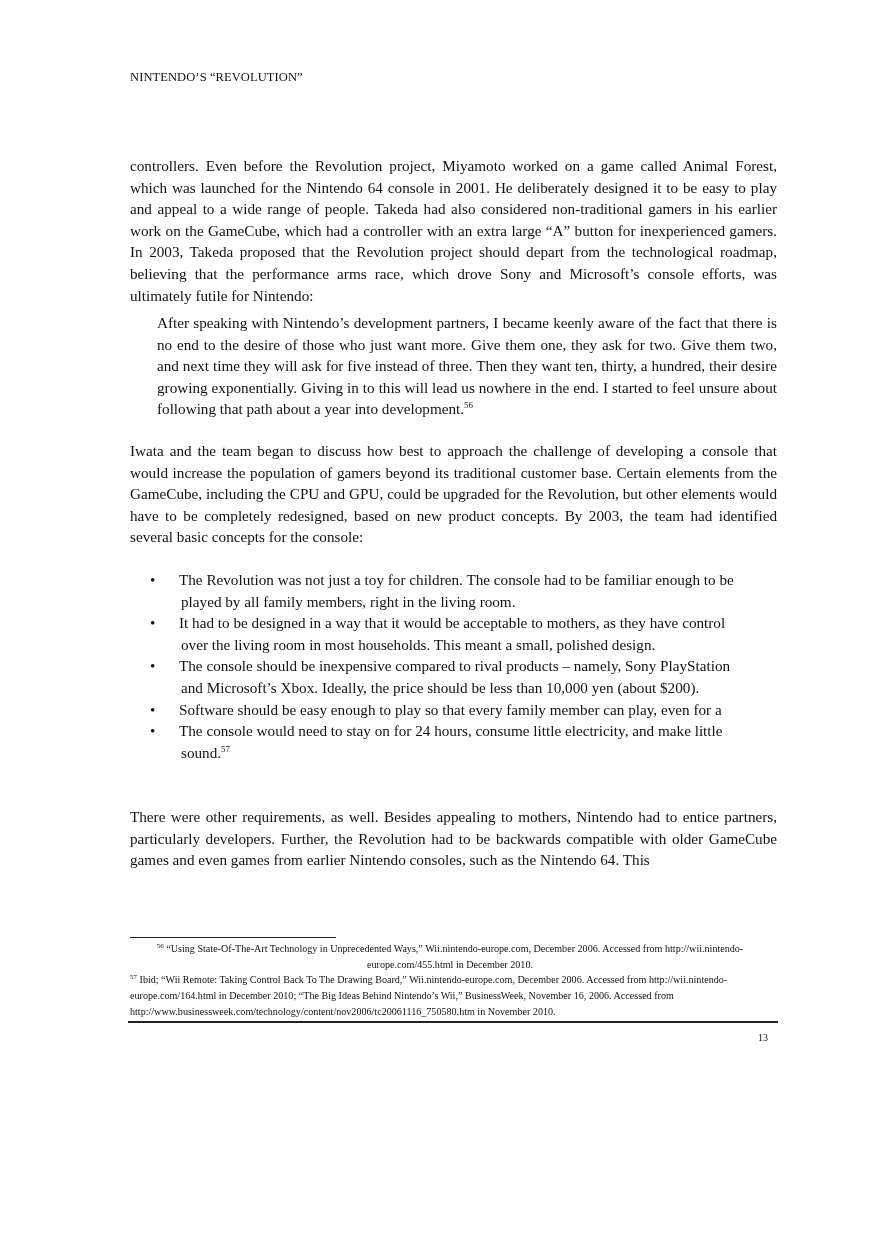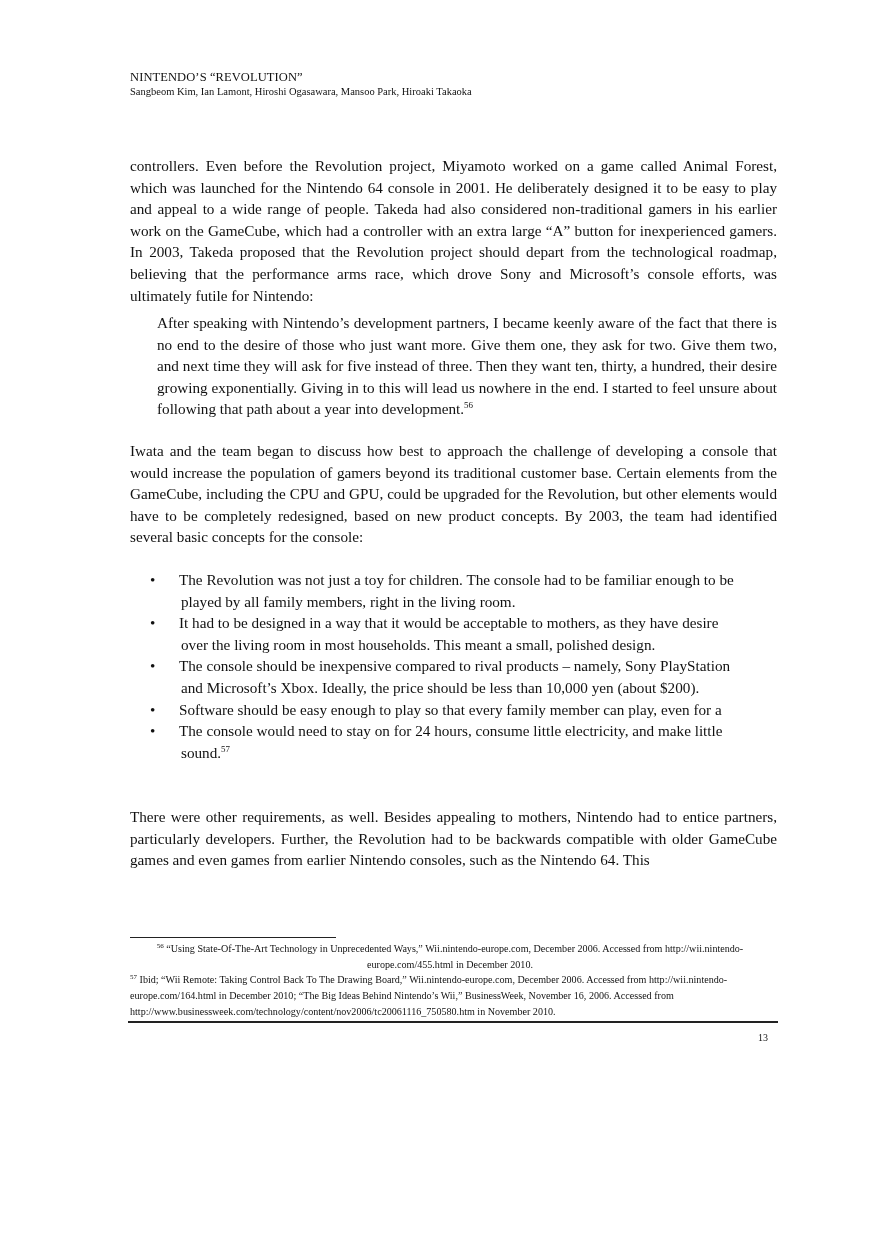--- a/index.html
+++ b/index.html
@@ -28,37 +28,36 @@
   .foot-rule { position: absolute; left: 128px; top: 1021px; width: 650px; height: 2px; background: #222; }
   .pagenum { position: absolute; left: 758px; top: 1032px; font-size: 10px; }
 </style>
 </head>
 <body>
 
 <div class="page">
 
   <div class="hdr">
     <div class="hdr-title">NINTENDO’S “REVOLUTION”</div>
-    <div class="hdr-authors">Sangbeom Kim, Ian Lamont, Hiroshi Ogasawara, Mansoo Park, Hiroaki Takaoka</div>
   </div>
 
   <div class="body p1">controllers. Even before the Revolution project, Miyamoto worked on a game called Animal Forest, which was launched for the Nintendo 64 console in 2001. He deliberately designed it to be easy to play and appeal to a wide range of people. Takeda had also considered non-traditional gamers in his earlier work on the GameCube, which had a controller with an extra large “A” button for inexperienced gamers. In 2003, Takeda proposed that the Revolution project should depart from the technological roadmap, believing that the performance arms race, which drove Sony and Microsoft’s console efforts, was ultimately futile for Nintendo:</div>
 
   <div class="quote"><span>After speaking with Nintendo’s development partners, I became keenly aware of the fact that there is no end to the desire of those who just want more. Give them one, they ask for two. Give them two, and next time they will ask for five instead of three. Then they want ten, thirty, a hundred, their desire growing exponentially. Giving in to this will lead us nowhere in the end. I started to feel unsure about following that path about a year into development.</span><sup>56</sup></div>
 
   <div class="body p2">Iwata and the team began to discuss how best to approach the challenge of developing a console that would increase the population of gamers beyond its traditional customer base. Certain elements from the GameCube, including the CPU and GPU, could be upgraded for the Revolution, but other elements would have to be completely redesigned, based on new product concepts. By 2003, the team had identified several basic concepts for the console:</div>
 
   <ul class="bullets">
     <li>
         <span class="bul">•</span>
         <span class="txt"><span>The Revolution was not just a toy for children. The console had to be familiar enough to be</span><span class="cont">played by all family members, right in the living room.</span></span>
       </li>
     <li>
         <span class="bul">•</span>
-        <span class="txt"><span>It had to be designed in a way that it would be acceptable to mothers, as they have desire</span><span class="cont">over the living room in most households. This meant a small, polished design.</span></span>
+        <span class="txt"><span>It had to be designed in a way that it would be acceptable to mothers, as they have control</span><span class="cont">over the living room in most households. This meant a small, polished design.</span></span>
       </li>
     <li>
         <span class="bul">•</span>
         <span class="txt"><span>The console should be inexpensive compared to rival products – namely, Sony PlayStation</span><span class="cont">and Microsoft’s Xbox. Ideally, the price should be less than 10,000 yen (about $200).</span></span>
       </li>
     <li>
         <span class="bul">•</span>
         <span class="txt"><span>Software should be easy enough to play so that every family member can play, even for a</span></span>
       </li>
     <li>

